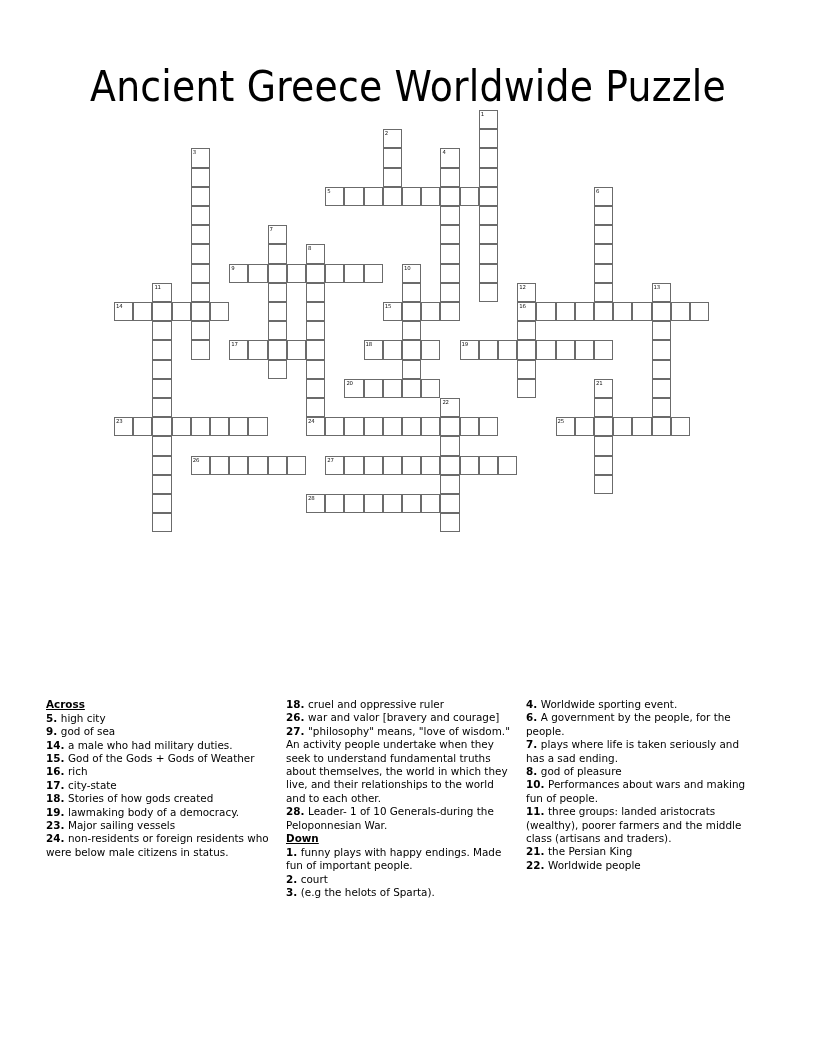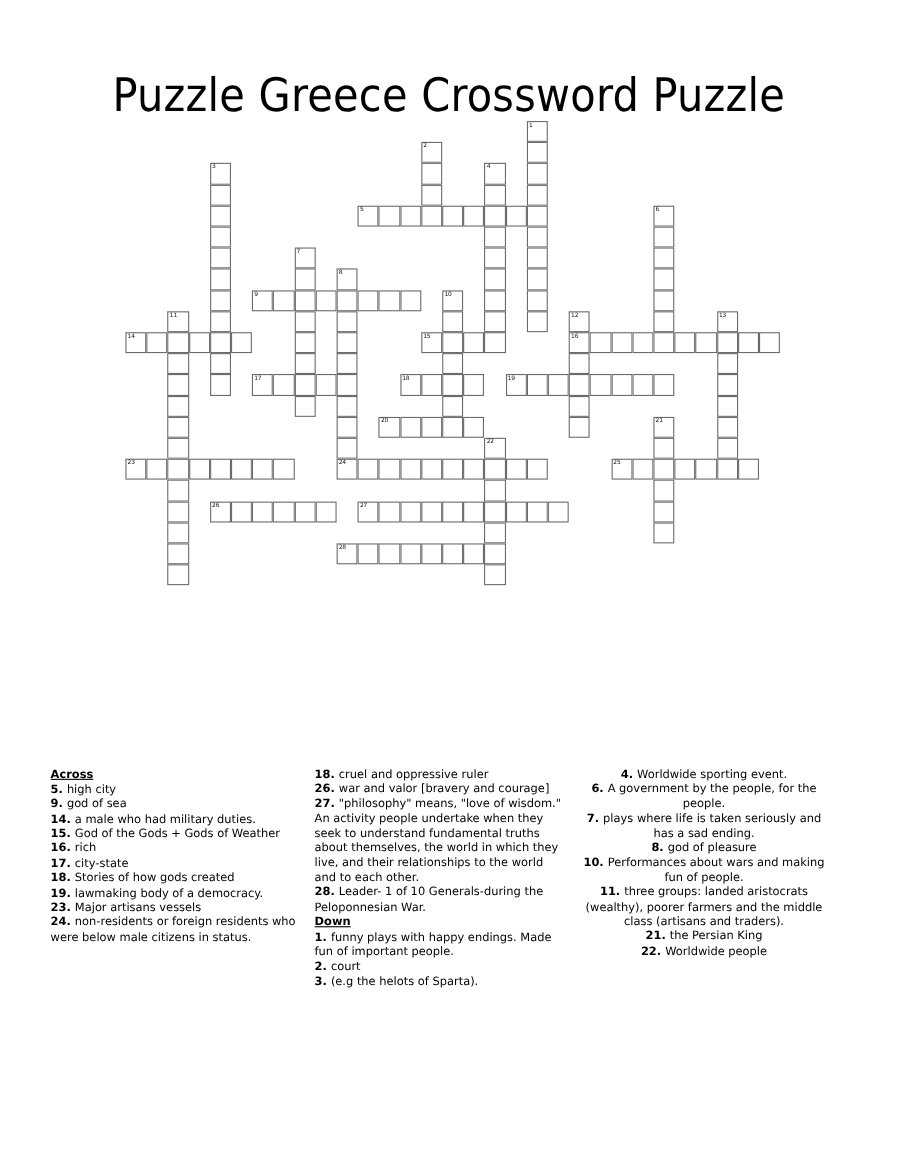--- a/index.html
+++ b/index.html
@@ -76,21 +76,21 @@
   }
   .clue-col {
     position: absolute;
     top: 0;
     width: 228px;
     font-size: 10.4px;
     line-height: 13.4px;
   }
   #clue-col-1 { left: 0px; }
   #clue-col-2 { left: 240px; }
-  #clue-col-3 { left: 480px; text-align: center; }
+  #clue-col-3 { left: 480px; }
 
   .clue-heading {
     font-weight: bold;
     text-decoration: underline;
     margin: 0 0 0px 0;
     font-size: 10.4px;
     line-height: 13.8px;
   }
   .clue-item {
     margin: 0;
@@ -99,21 +99,21 @@
     font-size: 10.4px;
     line-height: 13.4px;
   }
   .clue-num {
     font-weight: bold;
   }
 </style>
 </head>
 <body>
 
-<h1 id="puzzle-title">Puzzle Greece Crossword Puzzle</h1>
+<h1 id="puzzle-title">Ancient Greece Worldwide Puzzle</h1>
 
 <div id="grid-wrap">
   <div id="crossword-grid">
       <div class="cw-cell" style="left: 364.8px; top: 0px;">
         <span class="cw-num">1</span>
       </div>
       <div class="cw-cell" style="left: 364.8px; top: 19.2px;"></div>
       <div class="cw-cell" style="left: 364.8px; top: 38.4px;"></div>
       <div class="cw-cell" style="left: 364.8px; top: 57.6px;"></div>
       <div class="cw-cell" style="left: 364.8px; top: 76.8px;"></div>
@@ -363,21 +363,21 @@
   <div class="clue-col" id="clue-col-1">
       <div class="clue-heading">Across</div>
       <p class="clue-item"><span class="clue-num">5. </span><span>high city</span></p>
       <p class="clue-item"><span class="clue-num">9. </span><span>god of sea</span></p>
       <p class="clue-item"><span class="clue-num">14. </span><span>a male who had military duties.</span></p>
       <p class="clue-item"><span class="clue-num">15. </span><span>God of the Gods + Gods of Weather</span></p>
       <p class="clue-item"><span class="clue-num">16. </span><span>rich</span></p>
       <p class="clue-item"><span class="clue-num">17. </span><span>city-state</span></p>
       <p class="clue-item"><span class="clue-num">18. </span><span>Stories of how gods created</span></p>
       <p class="clue-item"><span class="clue-num">19. </span><span>lawmaking body of a democracy.</span></p>
-      <p class="clue-item"><span class="clue-num">23. </span><span>Major artisans vessels</span></p>
+      <p class="clue-item"><span class="clue-num">23. </span><span>Major sailing vessels</span></p>
       <p class="clue-item"><span class="clue-num">24. </span><span>non-residents or foreign residents who were below male citizens in status.</span></p>
     </div>
   <div class="clue-col" id="clue-col-2">
       <p class="clue-item"><span class="clue-num">18. </span><span>cruel and oppressive ruler</span></p>
       <p class="clue-item"><span class="clue-num">26. </span><span>war and valor [bravery and courage]</span></p>
       <p class="clue-item"><span class="clue-num">27. </span><span>"philosophy" means, "love of wisdom." An activity people undertake when they seek to understand fundamental truths about themselves, the world in which they live, and their relationships to the world and to each other.</span></p>
       <p class="clue-item"><span class="clue-num">28. </span><span>Leader- 1 of 10 Generals-during the Peloponnesian War.</span></p>
       <div class="clue-heading">Down</div>
       <p class="clue-item"><span class="clue-num">1. </span><span>funny plays with happy endings. Made fun of important people.</span></p>
       <p class="clue-item"><span class="clue-num">2. </span><span>court</span></p>

